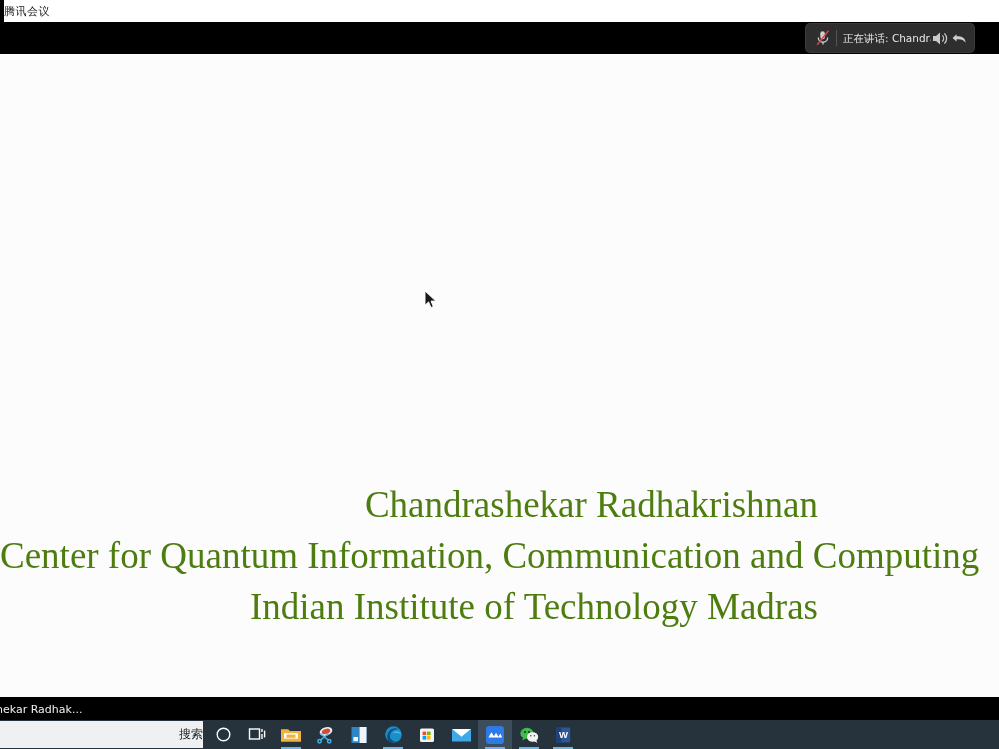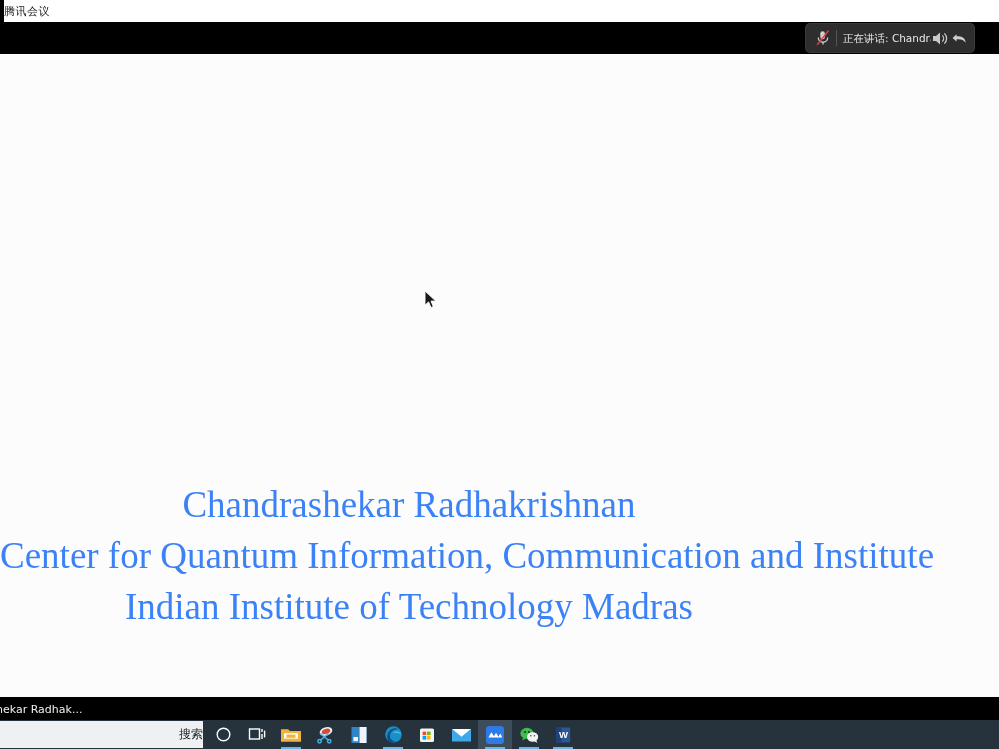--- a/index.html
+++ b/index.html
@@ -104,23 +104,23 @@
     font-size: 49px;
     line-height: 1.12;
     color: #050505;
     padding: 0 24px;
     box-sizing: border-box;
   }
   .slide-authors {
     position: absolute;
     left: 0; top: 425px;
     width: 818px;
-    text-align: center;
+    text-align: right;
     font-family: "Liberation Serif", "DejaVu Serif", serif;
-    color: #3b82f6;
+    color: #4d7c0f;
   }
   .author-name {
     font-size: 37px;
     line-height: 1.38;
   }
   .author-affil {
     font-size: 37px;
     line-height: 1.38;
     white-space: nowrap;
   }
@@ -238,21 +238,21 @@
         <svg width="17" height="17" viewBox="0 0 17 17">
           <path d="M5.5 4.2 L1.6 7.9 L5.5 11.6 L5.5 9.3 C10.2 9.0 12.8 9.9 14.6 12.8 C14.4 8.0 11.2 6.3 5.5 6.3 Z" fill="#cfcfcf"></path>
         </svg>
       </span>
     </span>
   </div>
 
   <div class="slide">
     <div class="slide-authors">
       <div class="author-name">Chandrashekar Radhakrishnan</div>
-      <div class="author-affil">Center for Quantum Information, Communication and Institute</div>
+      <div class="author-affil">Center for Quantum Information, Communication and Computing</div>
       <div class="author-inst">Indian Institute of Technology Madras</div>
     </div>
 
     <div class="cursor">
       <svg width="14" height="20" viewBox="0 0 14 20">
         <path d="M1 1 L1 15.2 L4.6 11.9 L7 17.6 L9.3 16.6 L7 11.1 L11.8 11.1 Z" fill="#1a1a1a" stroke="#ffffff" stroke-width="0.9"></path>
       </svg>
     </div>
   </div>
 

